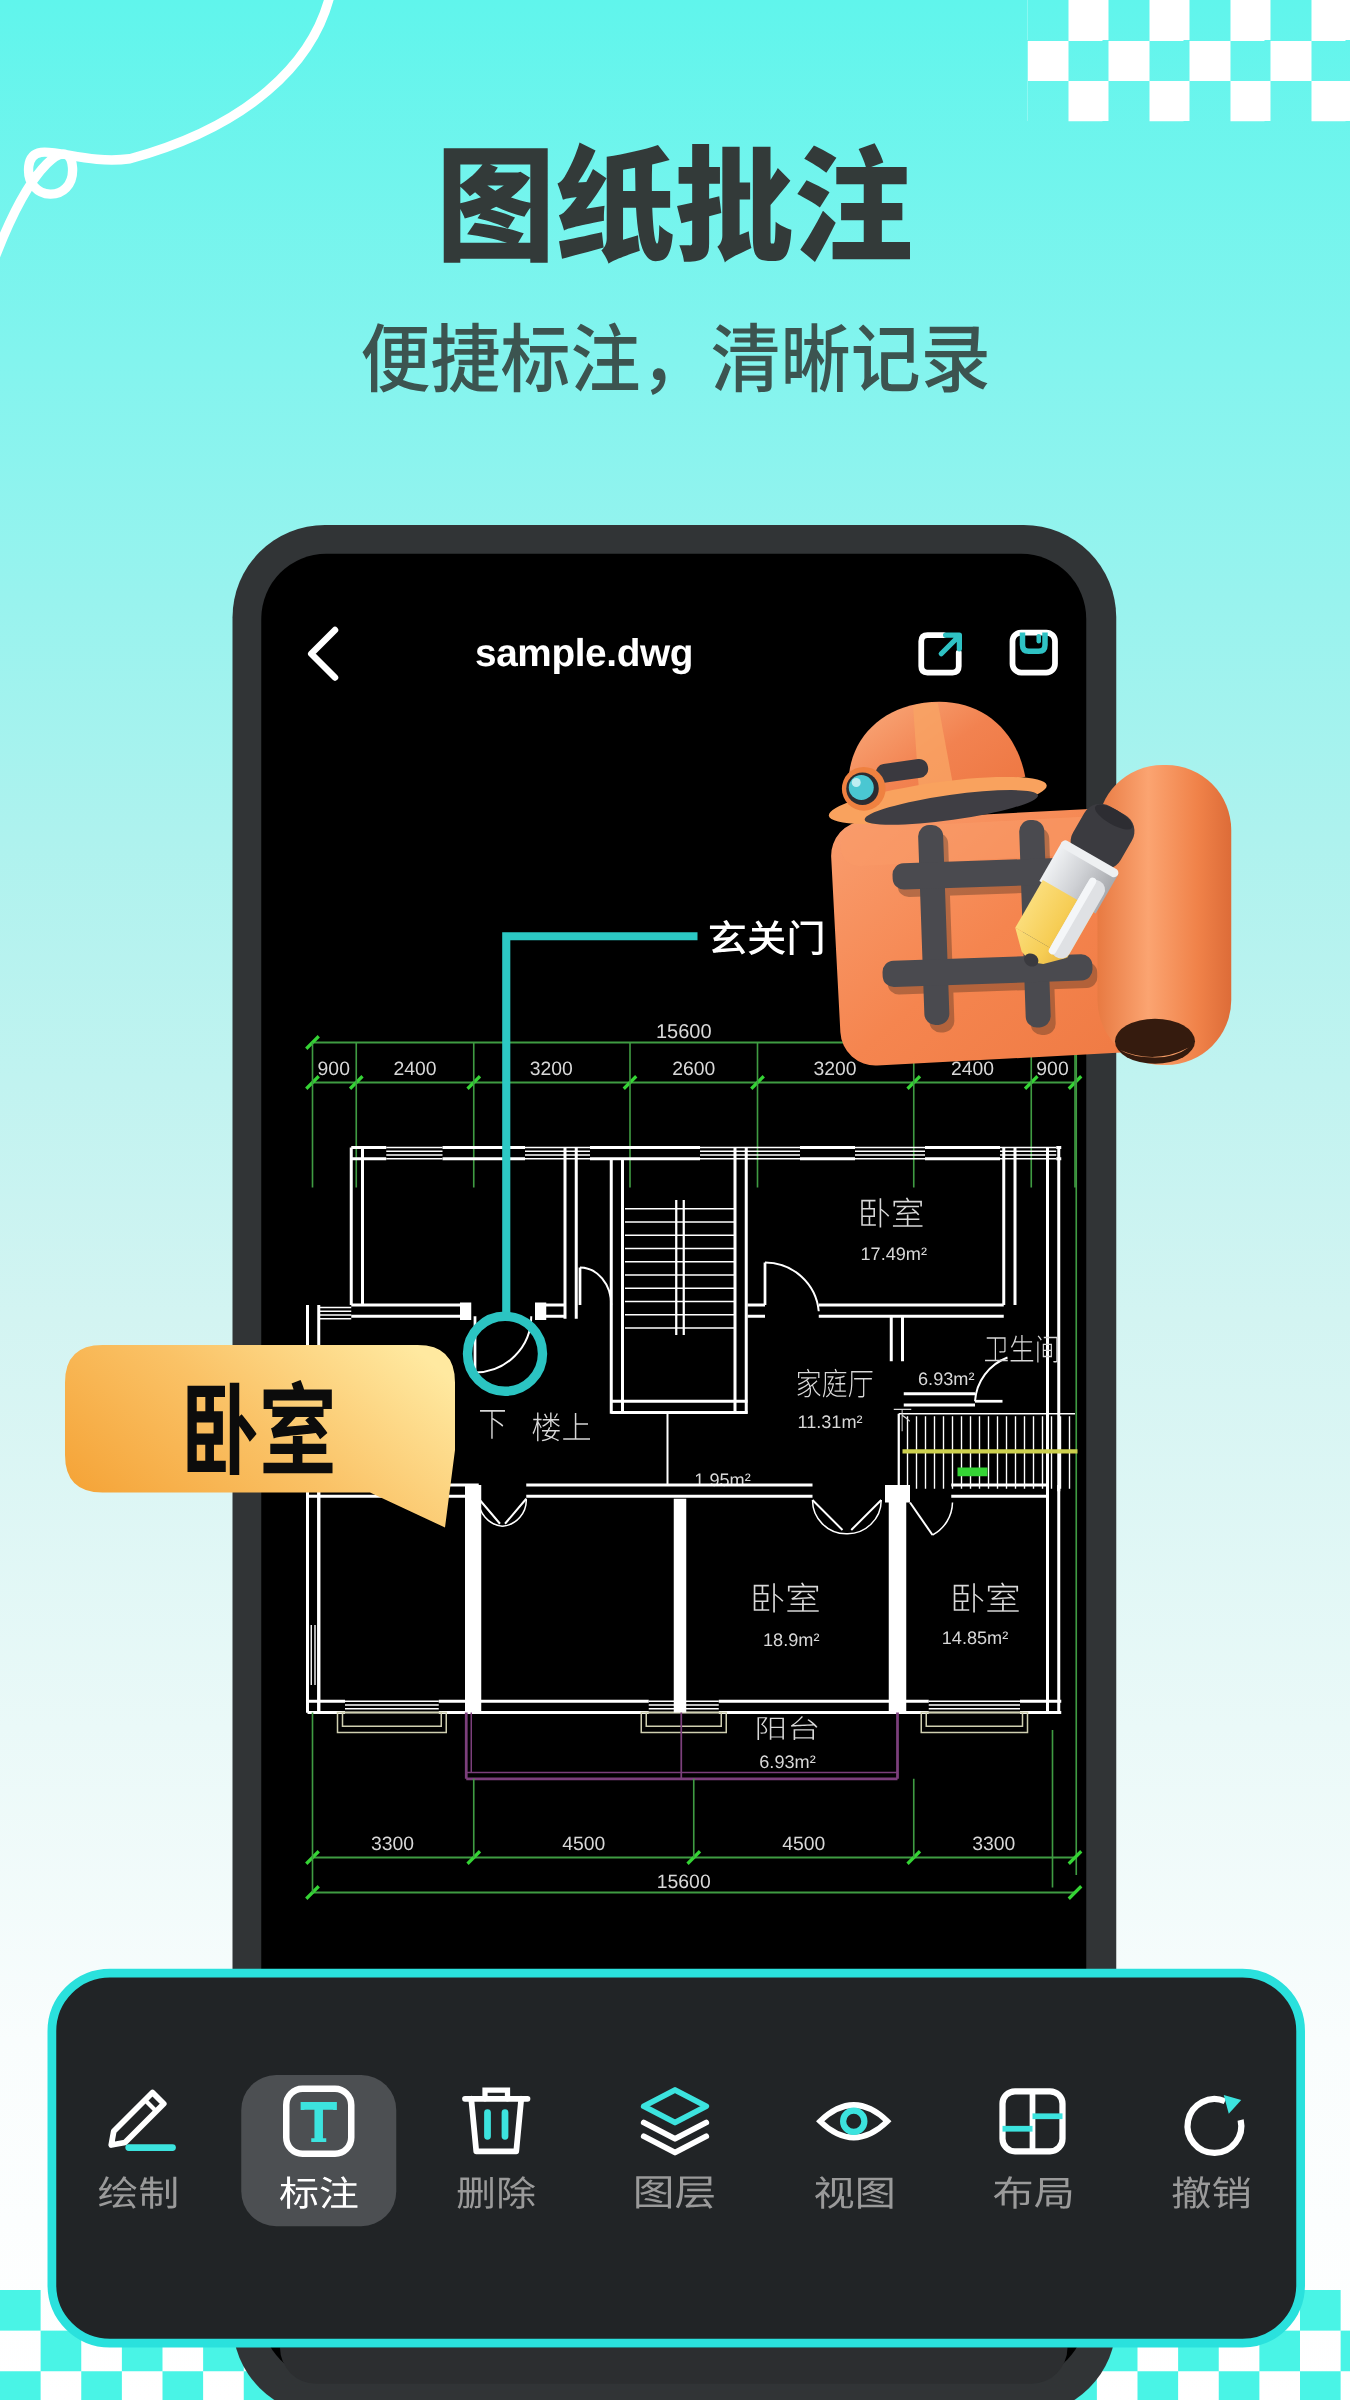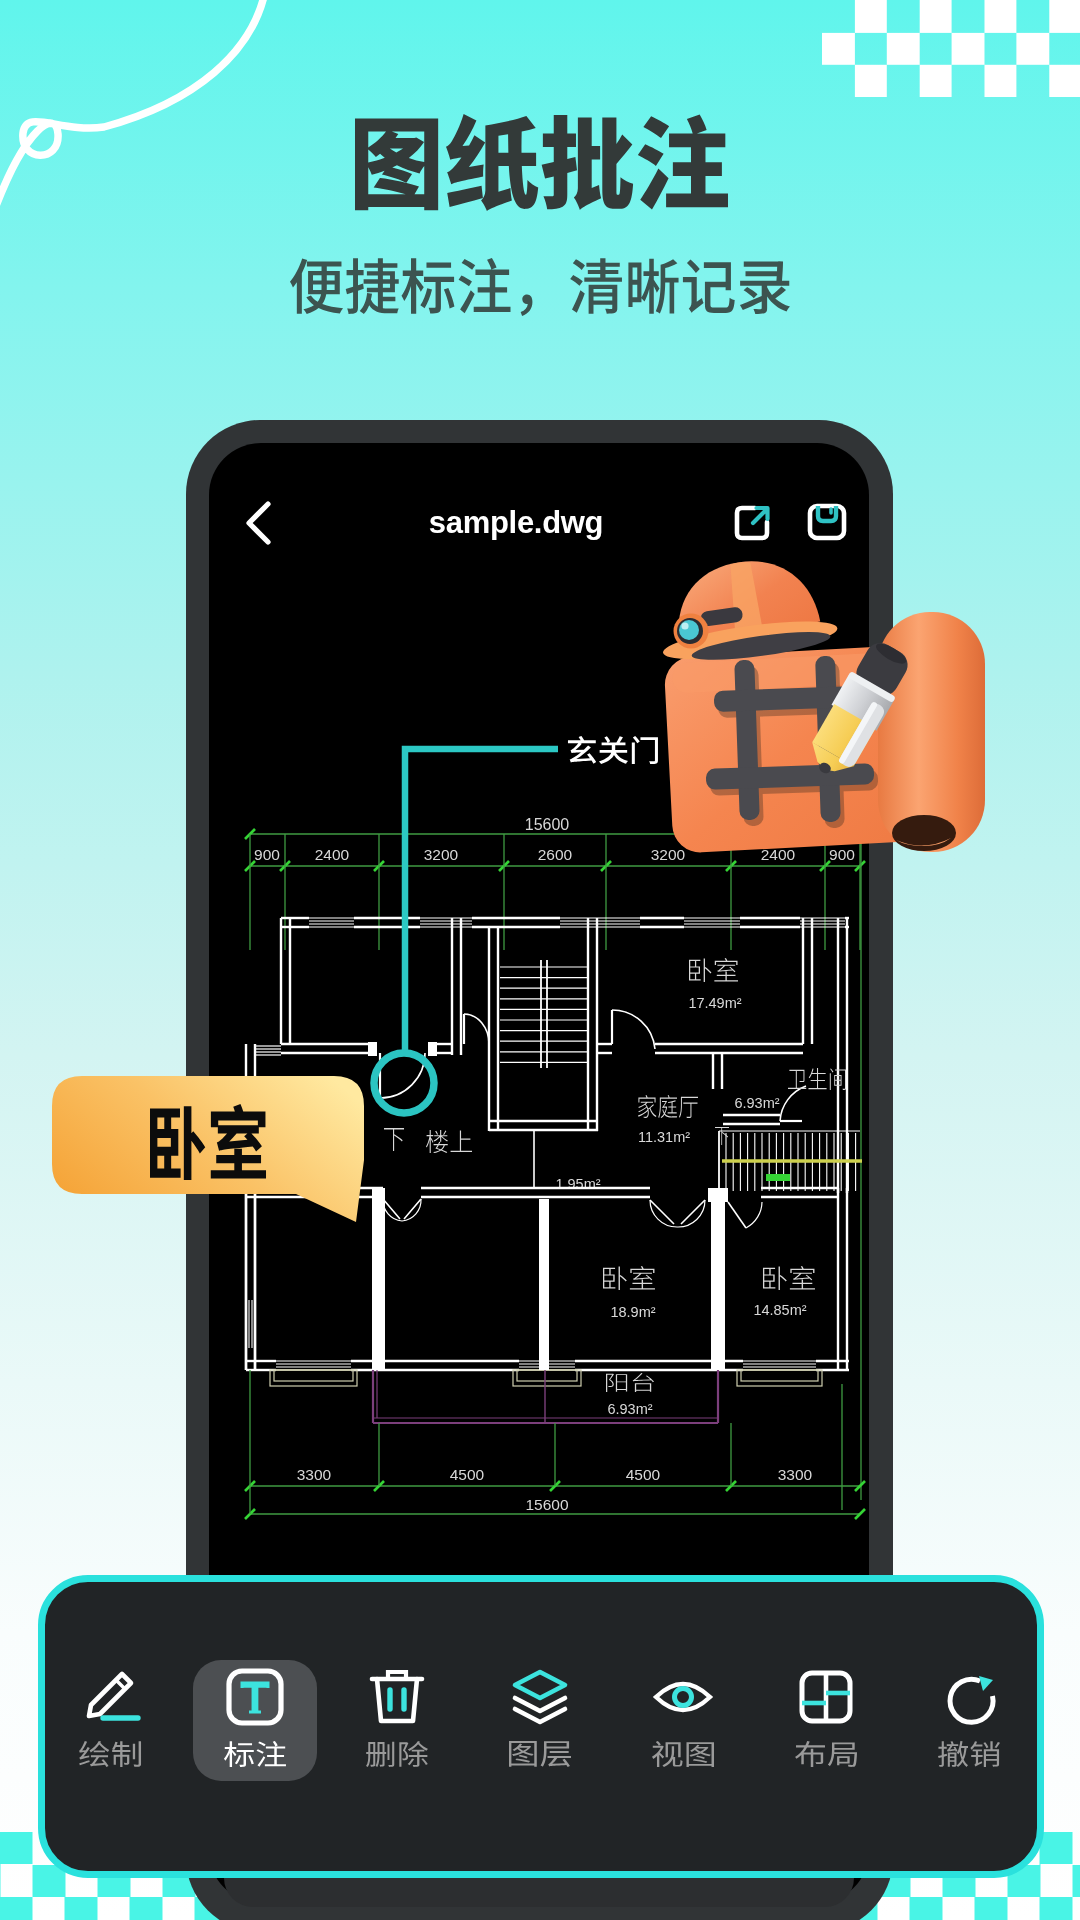--- a/index.html
+++ b/index.html
@@ -302,21 +302,21 @@
 
 <circle cx="404" cy="1083" r="30" fill="none" stroke="#2bc4c2" stroke-width="7.5"></circle>
 
 <path fill="#ffffff" transform="translate(566.1,761.5) scale(0.03149,-0.03004)" d="M398 817C420 783 445 740 463 704H59V611H386C323 524 243 444 215 421C186 396 164 379 141 374C152 347 167 299 173 279C198 289 235 294 473 309C378 227 293 164 254 139C190 96 150 71 114 64C126 37 143 -11 149 -31C191 -14 254 -9 808 33C833 -5 854 -42 868 -72L955 -19C913 61 826 183 746 274L665 231C694 195 726 154 755 112L325 84C481 187 643 317 787 470L698 530C657 483 612 437 566 393L299 379C369 439 440 514 499 588L457 611H943V704H572C553 743 517 803 485 848ZM1215 798C1253 749 1292 684 1311 636H1128V542H1451V417L1450 381H1065V288H1432C1396 187 1298 83 1040 1C1066 -21 1097 -61 1110 -84C1354 -2 1468 105 1520 214C1604 72 1728 -28 1901 -78C1916 -50 1946 -7 1968 15C1789 56 1658 153 1581 288H1939V381H1559L1560 416V542H1885V636H1701C1736 687 1773 750 1805 808L1702 842C1678 780 1635 696 1596 636H1337L1400 671C1381 718 1338 787 1295 838ZM2120 800C2171 742 2233 660 2261 609L2339 664C2309 714 2244 792 2193 848ZM2087 634V-83H2183V634ZM2361 809V718H2821V32C2821 12 2815 6 2795 6C2775 4 2704 4 2637 7C2651 -17 2666 -58 2670 -83C2765 -84 2827 -82 2866 -67C2904 -52 2917 -25 2917 32V809Z"></path>
 </svg>
 
 <svg class="abs" style="left:230px;top:490px" width="60" height="70" viewBox="0 0 60 70">
 <path d="M 38,14 L 19,33 L 38,52" fill="none" stroke="#fff" stroke-width="5.2" stroke-linecap="round" stroke-linejoin="round"></path>
 </svg>
 
-<div class="abs" style="left:356px;top:505px;width:320px;text-align:center;color:#fff;font-size:31px;font-weight:bold;letter-spacing:-0.3px;">sample.dwg</div>
+<div class="abs" style="left:380px;top:505px;width:320px;color:#fff;font-size:31px;font-weight:bold;letter-spacing:-0.3px;">sample.dwg</div>
 
 <svg class="abs" style="left:731px;top:500px" width="44" height="44" viewBox="0 0 44 44">
 <path d="M 24,8 L 11,8 Q 6,8 6,13 L 6,33 Q 6,38 11,38 L 31,38 Q 36,38 36,33 L 36,22" fill="none" stroke="#fff" stroke-width="4.6" stroke-linecap="round"></path>
 <path d="M 22,23 L 34,11 M 25.5,8 L 36.5,8 L 36.5,19" fill="none" stroke="#2fc2c4" stroke-width="4.2" stroke-linecap="round" stroke-linejoin="round"></path>
 </svg>
 
 <svg class="abs" style="left:805px;top:500px" width="44" height="44" viewBox="0 0 44 44">
 <rect x="5" y="6" width="34" height="32" rx="7" fill="none" stroke="#fff" stroke-width="4.6"></rect>
 <path d="M 13,6 L 13,16 Q 13,21 18,21 L 26,21 Q 31,21 31,16 L 31,6" fill="none" stroke="#2fc2c4" stroke-width="4.4"></path>
 <path d="M 26,9 L 26,13" stroke="#2fc2c4" stroke-width="3.6" stroke-linecap="round"></path>

